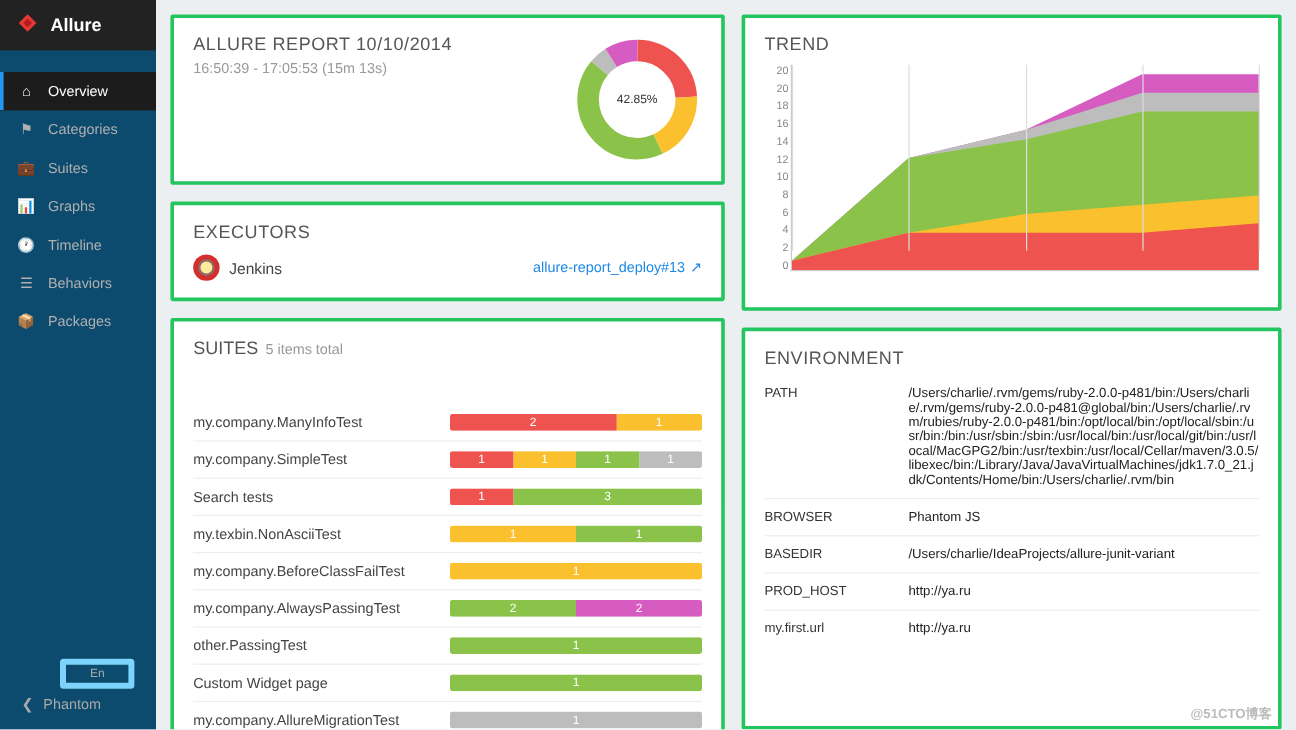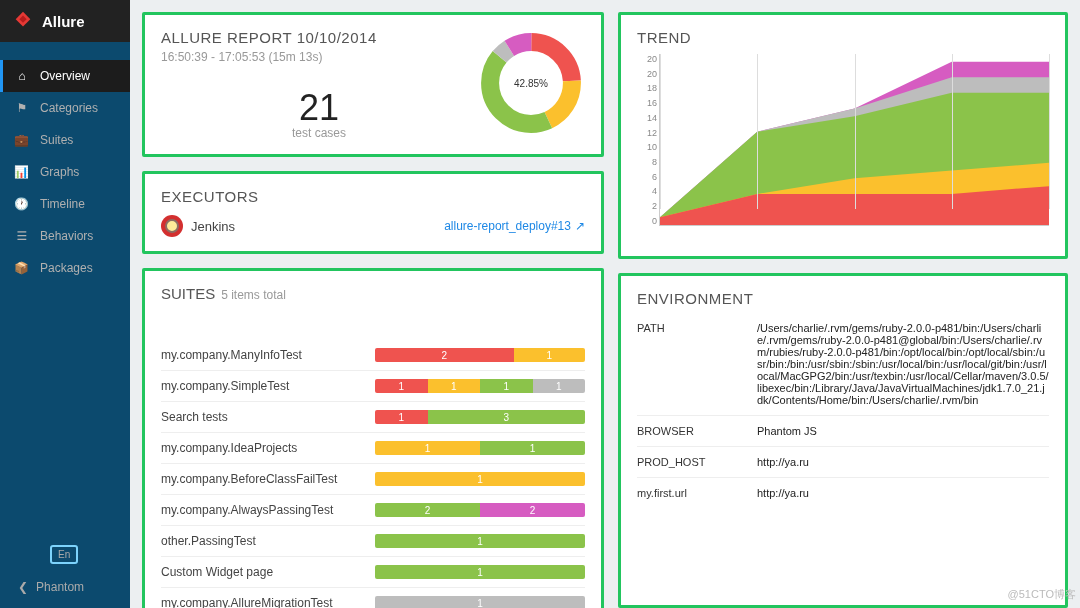--- a/index.html
+++ b/index.html
@@ -9,21 +9,21 @@
 
 .sidebar { width: 130px; background: #0c4a6e; color: #bbb; display: flex; flex-direction: column; }
 .brand { display: flex; align-items: center; padding: 10px 12px; background: #222; color: #fff; }
 .brand svg { margin-right: 8px; }
 .brand-text { font-weight: 600; font-size: 15px; }
 .nav { flex: 1; padding-top: 18px; }
 .nav-item { display: flex; align-items: center; padding: 9px 14px; cursor: pointer; font-size: 12px; color: #b0b0b0; }
 .nav-item.active { background: #1c1c1c; color: #fff; box-shadow: inset 3px 0 0 #2196f3; }
 .nav-item .ic { width: 16px; margin-right: 10px; display: inline-flex; justify-content: center; }
 .sidebar-foot { padding: 8px 10px; }
-.lang { border: 2px solid #7dd3fc; border-radius: 3px; font-size: 10px; padding: 2px 6px; color: #aaa; width: max-content; margin-left: 40px; margin-bottom: 10px; }
+.lang { border: 5px solid #7dd3fc; border-radius: 3px; font-size: 10px; padding: 2px 20px; color: #aaa; width: max-content; margin-left: 40px; }
 .collapse { display: flex; align-items: center; color: #aaa; font-size: 12px; cursor: pointer; padding: 6px 8px; }
 .collapse .ic { margin-right: 8px; }
 
 
 .main { flex: 1; display: flex; gap: 14px; padding: 12px 12px 0 12px; overflow: hidden; }
 .col { display: flex; flex-direction: column; gap: 14px; }
 .col-left { width: 462px; }
 .col-right { flex: 1; }
 .card { background: #fff; border: 3px solid #22c55e; border-radius: 2px; padding: 14px 16px; }
 .card h2 { font-size: 15px; font-weight: 400; color: #555; letter-spacing: .5px; margin-bottom: 4px; }
@@ -63,21 +63,21 @@
 .plot { position: absolute; left: 22px; right: 0; top: 0; bottom: 16px; border-left: 1px solid #ccc; border-bottom: 1px solid #ccc; }
 .plot svg { width: 100%; height: 100%; }
 .grid-v { position: absolute; top: 0; bottom: 16px; width: 1px; background: #ddd; }
 
 
 .env-row { display: flex; padding: 9px 0; border-top: 1px solid #eee; font-size: 11px; }
 .env-row:first-of-type { border-top: none; margin-top: 6px; }
 .env-key { width: 120px; color: #333; }
 .env-val { flex: 1; color: #222; word-break: break-all; }
 
-.watermark { position: fixed; right: 4px; bottom: 6px; font-size: 11px; color: #bbb; }
+.watermark { position: fixed; right: 20px; bottom: 6px; font-size: 11px; color: #bbb; font-weight: bold; }
 </style>
 </head>
 <body>
 
 <div class="app">
 
   <div class="sidebar">
     <div class="brand">
       <svg width="22" height="22" viewBox="0 0 24 24">
           <path fill="#e53935" d="M12 2 L20 10 L12 18 L4 10 Z"></path>
@@ -125,24 +125,20 @@
   </div>
 
   <div class="main">
     <div class="col col-left">
 
       <div class="card">
         <div class="summary-top">
           <div class="summary-left">
             <h2>ALLURE REPORT 10/10/2014</h2>
             <div class="muted">16:50:39 - 17:05:53 (15m 13s)</div>
-            <div class="count-block">
-              <div class="big">21</div>
-              <div class="muted">test cases</div>
-            </div>
           </div>
           <div class="donut-wrap">
             <svg viewBox="0 0 42 42" width="108" height="108" id="donut">
                 <circle cx="21" cy="21" r="15.9155" fill="none" stroke="#ef534f" stroke-width="7" stroke-dasharray="24 76" stroke-dashoffset="25"></circle>
                 <circle cx="21" cy="21" r="15.9155" fill="none" stroke="#fbc02d" stroke-width="7" stroke-dasharray="19 81" stroke-dashoffset="1"></circle>
                 <circle cx="21" cy="21" r="15.9155" fill="none" stroke="#8bc34a" stroke-width="7" stroke-dasharray="43 57" stroke-dashoffset="-18"></circle>
                 <circle cx="21" cy="21" r="15.9155" fill="none" stroke="#bdbdbd" stroke-width="7" stroke-dasharray="5 95" stroke-dashoffset="-61"></circle>
                 <circle cx="21" cy="21" r="15.9155" fill="none" stroke="#d65cc1" stroke-width="7" stroke-dasharray="9 91" stroke-dashoffset="-66"></circle>
               </svg>
             <div class="pct">42.85%</div>
@@ -187,21 +183,21 @@
               </div>
             </div>
             <div class="suite-row">
               <div class="suite-name">Search tests</div>
               <div class="bar">
                 <div class="seg failed" style="width: 25%;">1</div>
                 <div class="seg passed" style="width: 75%;">3</div>
               </div>
             </div>
             <div class="suite-row">
-              <div class="suite-name">my.company.IdeaProjects</div>
+              <div class="suite-name">my.texbin.NonAsciiTest</div>
               <div class="bar">
                 <div class="seg broken" style="width: 50%;">1</div>
                 <div class="seg passed" style="width: 50%;">1</div>
               </div>
             </div>
             <div class="suite-row">
               <div class="suite-name">my.company.BeforeClassFailTest</div>
               <div class="bar">
                 <div class="seg broken" style="width: 100%;">1</div>
               </div>
@@ -273,20 +269,24 @@
         <div id="envrows">
             <div class="env-row">
               <div class="env-key">PATH</div>
               <div class="env-val">/Users/charlie/.rvm/gems/ruby-2.0.0-p481/bin:/Users/charlie/.rvm/gems/ruby-2.0.0-p481@global/bin:/Users/charlie/.rvm/rubies/ruby-2.0.0-p481/bin:/opt/local/bin:/opt/local/sbin:/usr/bin:/bin:/usr/sbin:/sbin:/usr/local/bin:/usr/local/git/bin:/usr/local/MacGPG2/bin:/usr/texbin:/usr/local/Cellar/maven/3.0.5/libexec/bin:/Library/Java/JavaVirtualMachines/jdk1.7.0_21.jdk/Contents/Home/bin:/Users/charlie/.rvm/bin</div>
             </div>
             <div class="env-row">
               <div class="env-key">BROWSER</div>
               <div class="env-val">Phantom JS</div>
             </div>
             <div class="env-row">
+              <div class="env-key">BASEDIR</div>
+              <div class="env-val">/Users/charlie/IdeaProjects/allure-junit-variant</div>
+            </div>
+            <div class="env-row">
               <div class="env-key">PROD_HOST</div>
               <div class="env-val">http://ya.ru</div>
             </div>
             <div class="env-row">
               <div class="env-key">my.first.url</div>
               <div class="env-val">http://ya.ru</div>
             </div>
           </div>
       </div>
     </div>

